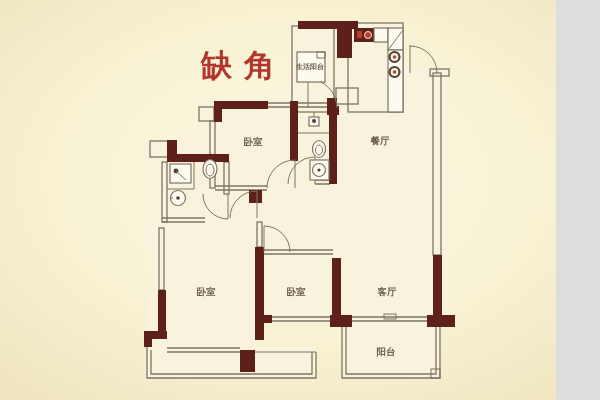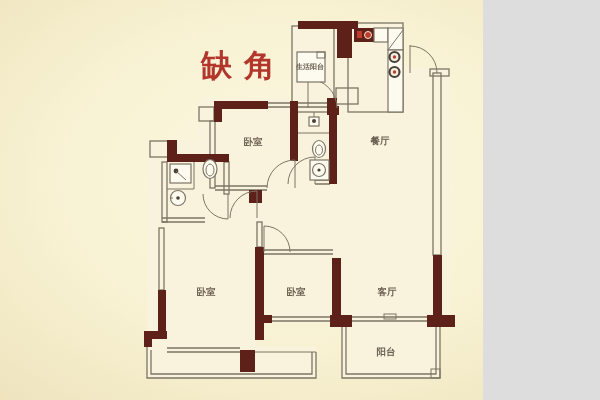--- a/index.html
+++ b/index.html
@@ -1,16 +1,16 @@
 <!DOCTYPE html>
 <html style="--bg-outer: #eee3bd; --bg-inner: #fcf9e2; --room: #f9f3dd; --wall: #5d2119; --line: #7d7565; --label: #6b6051; --accent: #b3362c; --accent2: #c03a2e; --fixture: #fdfbf0;"><head>
 <meta charset="utf-8">
 <style>
   html,body{margin:0;padding:0;background:#ddd;}
-  #shot{position:relative;width:483px;height:400px;overflow:hidden;
+  #shot{position:relative;width:556px;height:400px;overflow:hidden;
         font-family:"DejaVu Sans",sans-serif;text-align:right;}
   svg{display:block;}
   .rm{fill:var(--room);}
   .w{fill:var(--wall);}
   .t{fill:none;stroke:var(--line);stroke-width:1.3;}
   .t1{fill:none;stroke:var(--line);stroke-width:1;}
   .fx{fill:var(--fixture);stroke:var(--line);stroke-width:1.2;}
   .fxd{fill:#4a4038;}
   .lbl{fill:var(--label);font-family:"DejaVu Sans",sans-serif;font-weight:700;
        font-size:9.5px;text-anchor:middle;}

